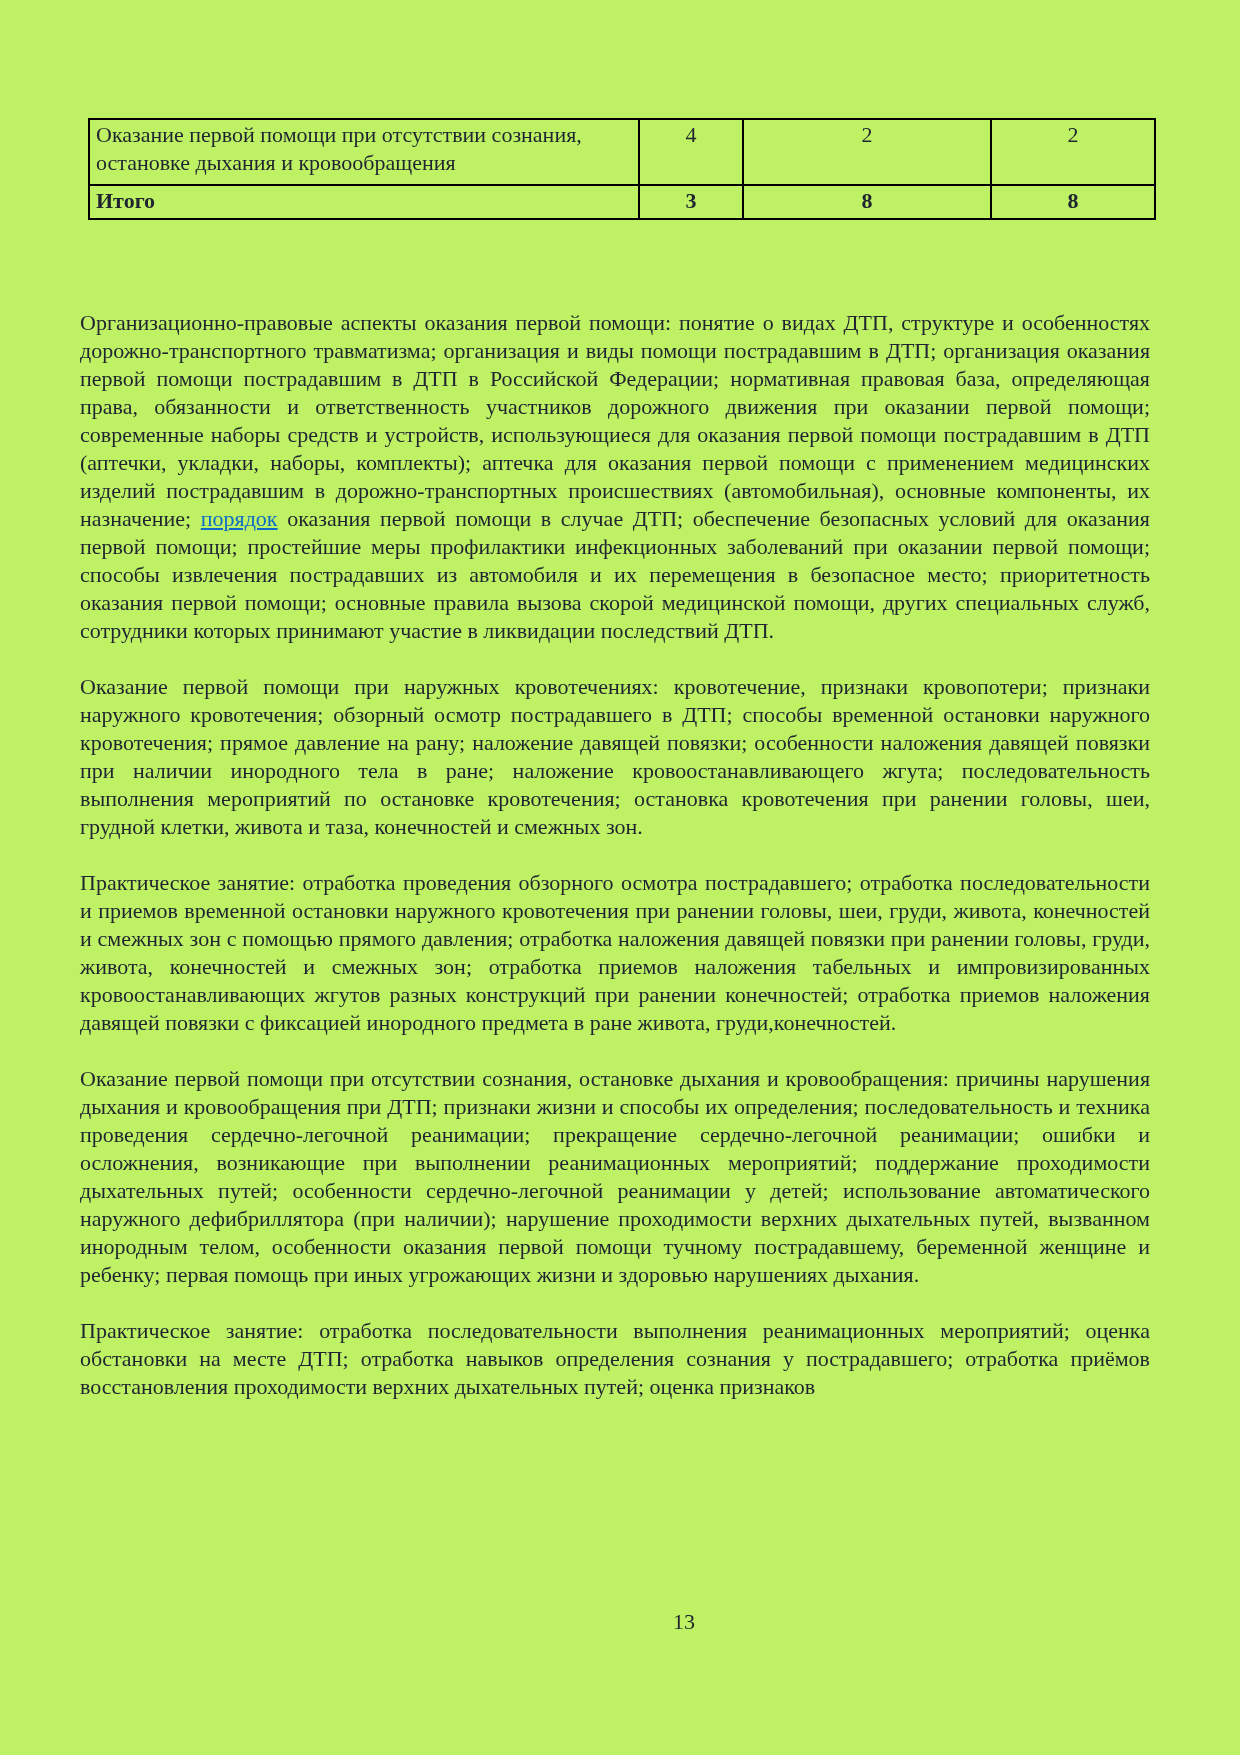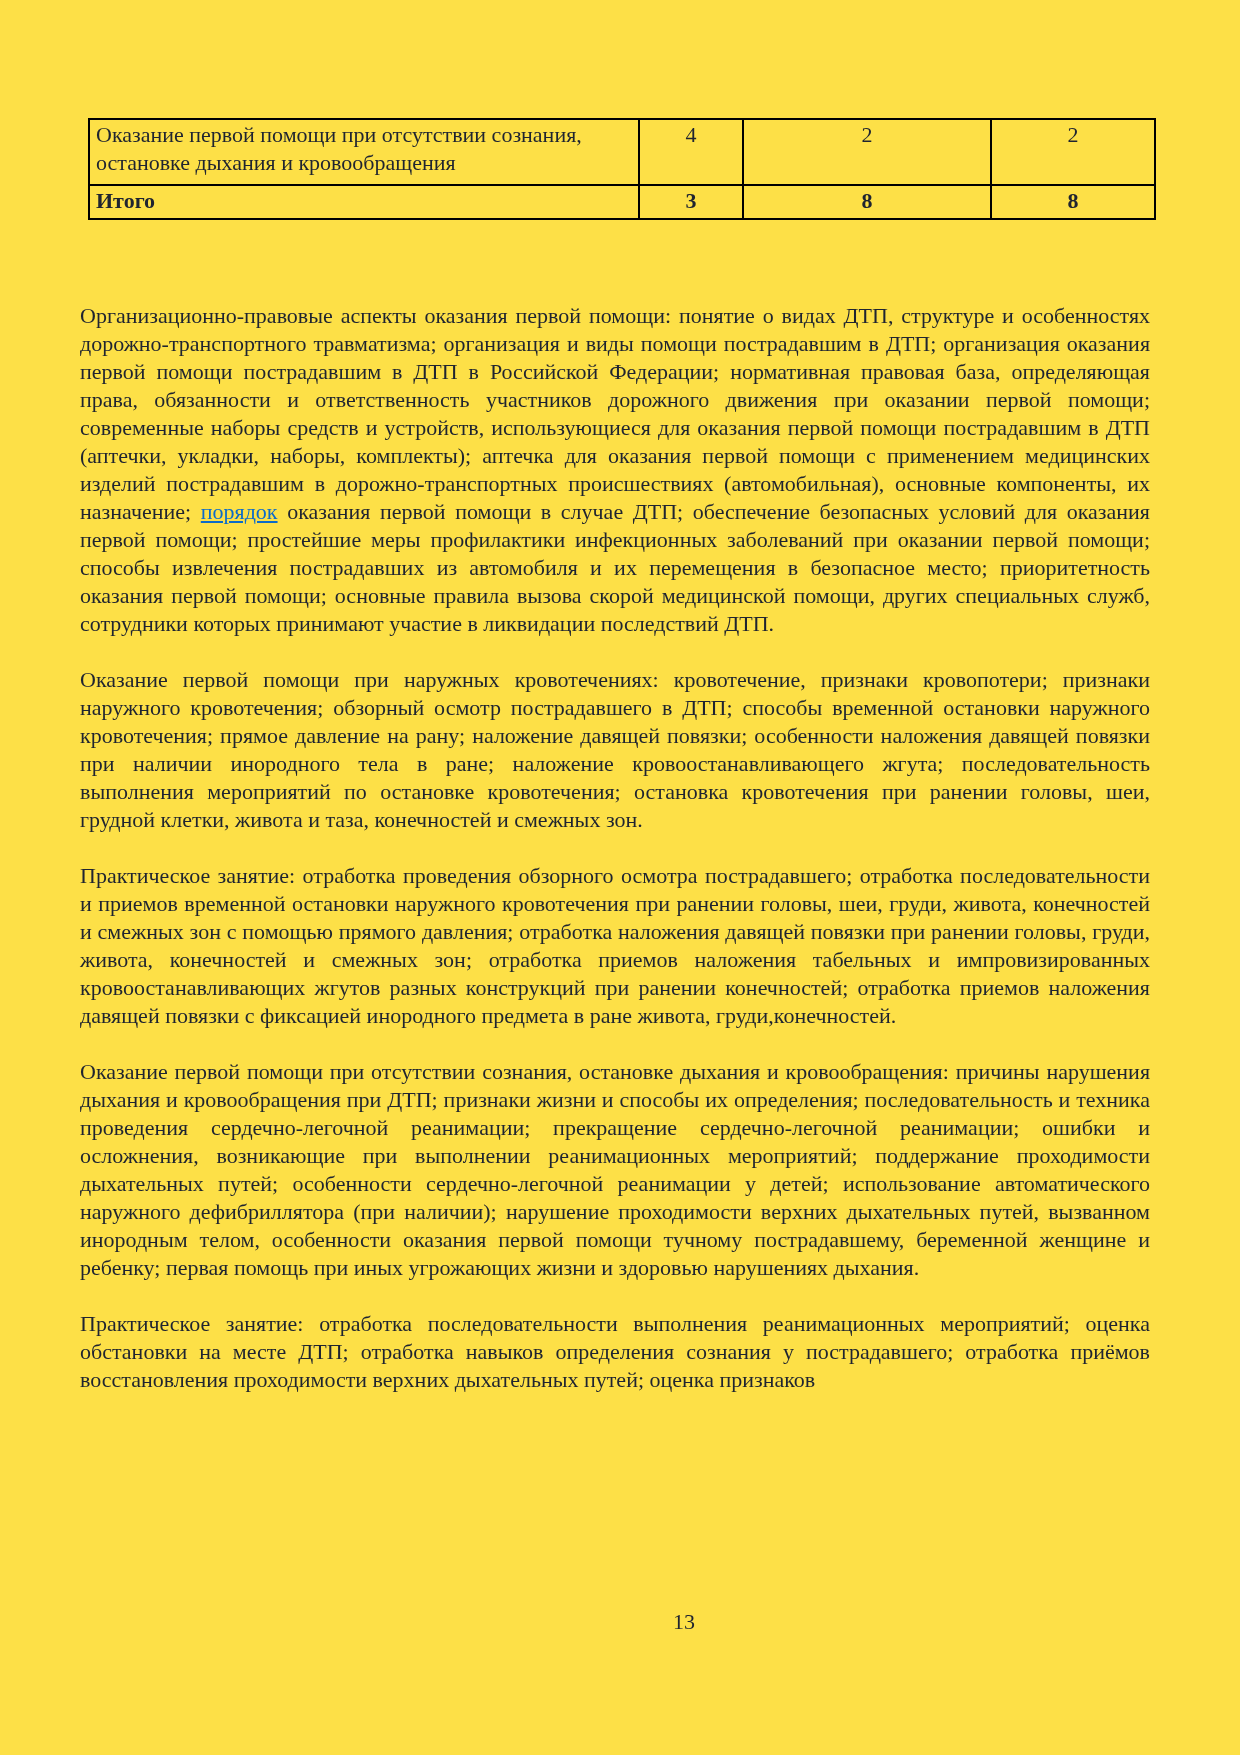--- a/index.html
+++ b/index.html
@@ -4,21 +4,21 @@
 <style>
   html, body {
     margin: 0;
     padding: 0;
     background: #ffffff;
   }
   .page {
     position: relative;
     width: 1240px;
     height: 1755px;
-    background: #fde047;
+    background: #bef264;
     font-family: "Liberation Serif", serif;
     color: #1a1a1a;
     overflow: hidden;
   }
   
   table.hours-table {
     position: absolute;
     top: 118px;
     left: 88px;
     width: 1066px;
@@ -48,21 +48,21 @@
   col.c-n2    { width: 248px; }
   col.c-n3    { width: 164px; }
   
   .body-text {
     position: absolute;
     top: 302px;
     left: 80px;
     width: 1070px;
   }
   .body-text p {
-    margin: 0 0 28px 0;
+    margin: 7px 0 28px 0;
     font-size: 22px;
     line-height: 28px;
     text-align: justify;
     color: #1f2430;
   }
   .body-text p:last-child { margin-bottom: 0; }
   a.doc-link {
     color: var(--link-color, #0c6bc9);
     text-decoration: underline;
     cursor: pointer;

